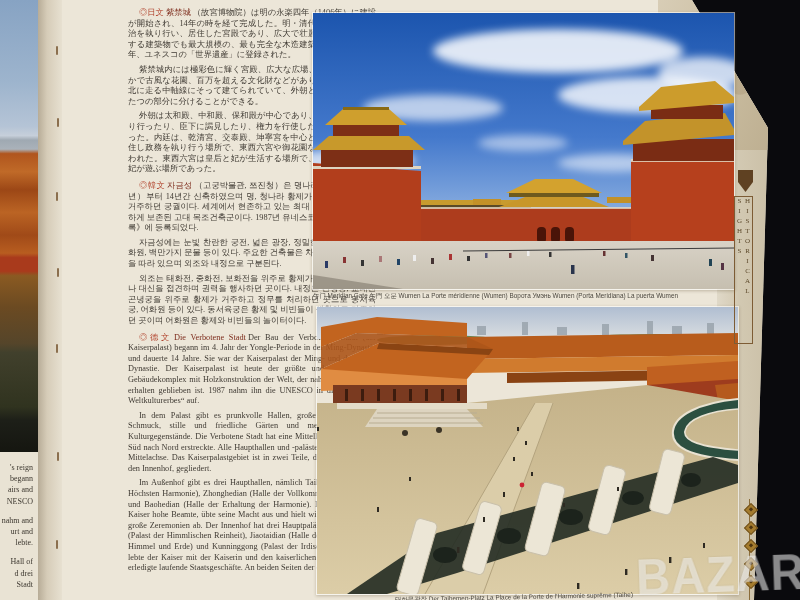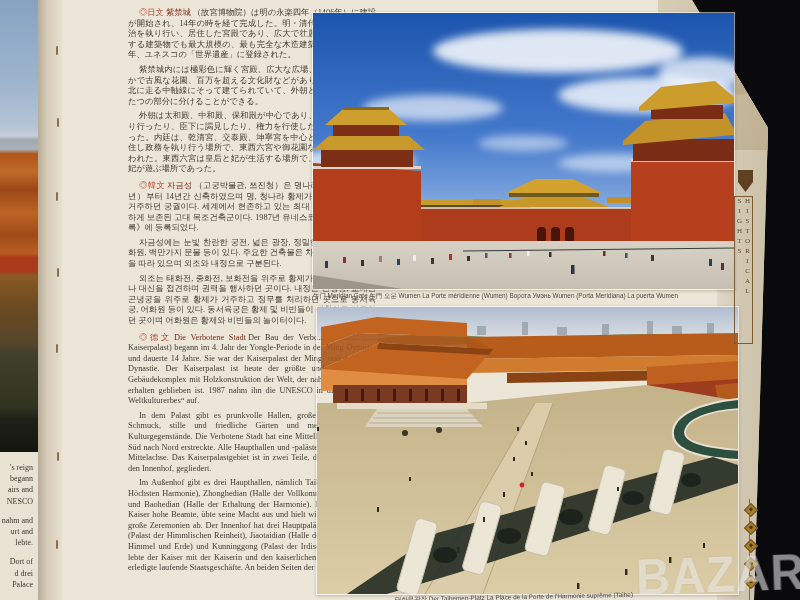--- a/index.html
+++ b/index.html
@@ -79,23 +79,23 @@
     <div class="left-frags">
       <div>'s reign</div>
       <div>begann</div>
       <div>airs and</div>
       <div>NESCO</div>
       <div class="gap"></div>
       <div>nahm and</div>
       <div>urt and</div>
       <div>lebte.</div>
       <div class="gap"></div>
-      <div>Dort of</div>
+      <div>Hall of</div>
       <div>d drei</div>
-      <div>Palace</div>
+      <div>Stadt</div>
     </div>
   </div>
 
   <div class="gutter"></div>
   <div class="stitch" style="left:56px;top:46px"></div>
   <div class="stitch" style="left:57px;top:118px"></div>
   <div class="stitch" style="left:56px;top:192px"></div>
   <div class="stitch" style="left:57px;top:268px"></div>
   <div class="stitch" style="left:56px;top:344px"></div>
   <div class="stitch" style="left:57px;top:452px"></div>

